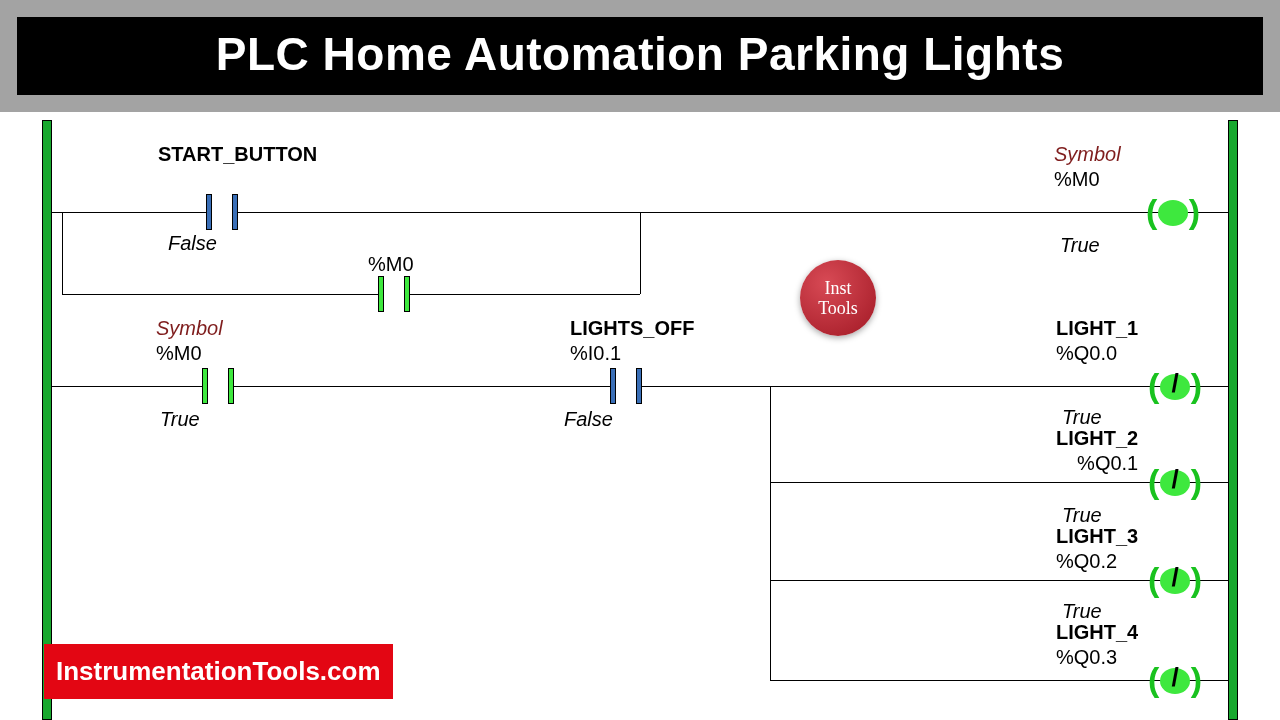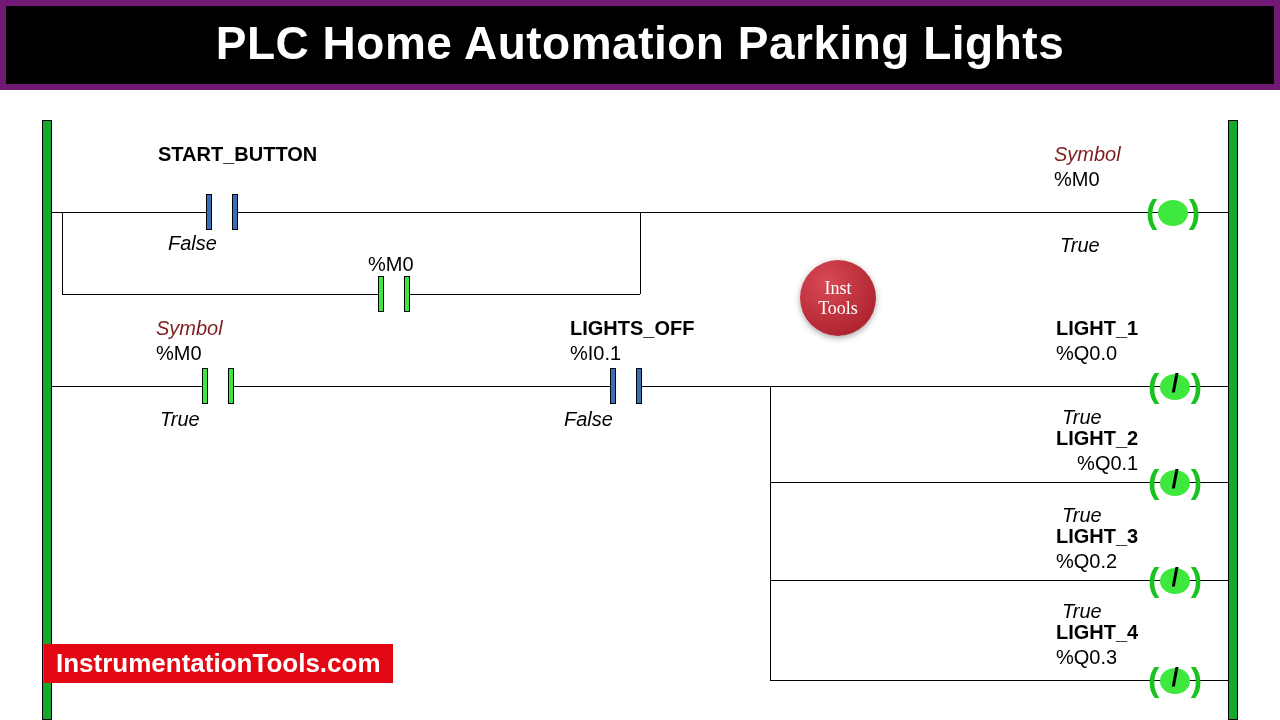--- a/index.html
+++ b/index.html
@@ -5,22 +5,22 @@
   * { box-sizing: border-box; margin: 0; padding: 0; }
   body {
     width: 1280px;
     height: 720px;
     background: #fff;
     font-family: "Segoe UI", Arial, sans-serif;
     overflow: hidden;
     position: relative;
   }
   .title-bar {
-    background: #701a75;
-    padding: 6px;
+    background: #a3a3a3;
+    padding: 17px;
   }
   .title-inner {
     background: #000;
     color: #fff;
     font-weight: 700;
     font-size: 46px;
     text-align: center;
     padding: 10px 0 14px 0;
     letter-spacing: 0.5px;
   }
@@ -124,21 +124,21 @@
     align-items: center;
     justify-content: center;
     box-shadow: 0 2px 6px rgba(0,0,0,0.35);
   }
   .site-badge {
     position: absolute;
     background: #e30613;
     color: #fff;
     font-weight: 700;
     font-size: 26px;
-    padding: 4px 12px;
+    padding: 12px 12px;
   }
 </style>
 </head>
 <body>
 
 <div class="title-bar">
   <div class="title-inner">PLC Home Automation Parking Lights</div>
 </div>
 
 <div class="canvas">

